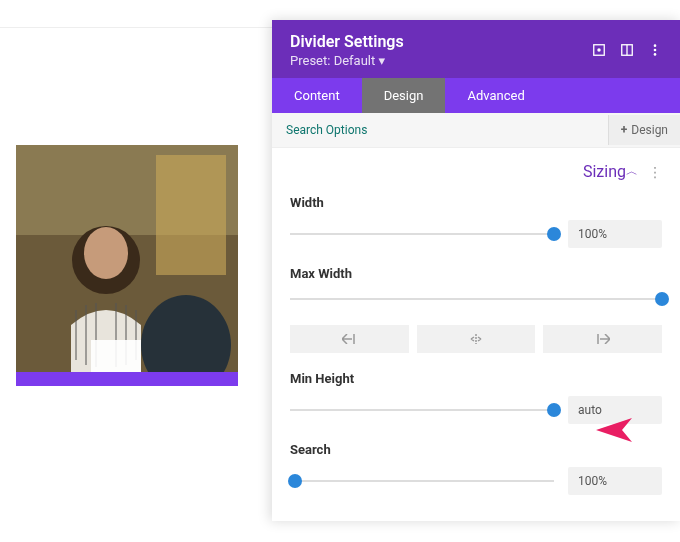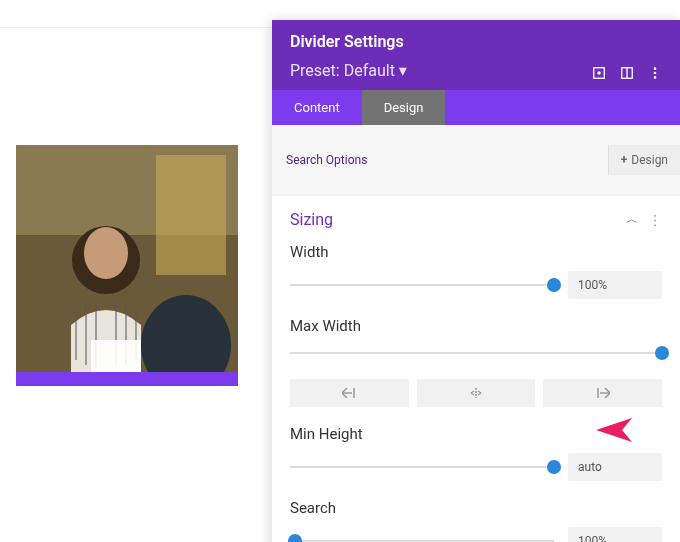--- a/index.html
+++ b/index.html
@@ -4,40 +4,40 @@
 <style>
 *{box-sizing:border-box;margin:0;padding:0;font-family:-apple-system,BlinkMacSystemFont,"Segoe UI",Roboto,Arial,sans-serif}
 body{background:#fff;width:680px;height:542px;position:relative;overflow:hidden}
 .canvas{position:absolute;left:0;top:0;right:0;bottom:0;background:#fff}
 .canvas-top{height:28px;border-bottom:1px solid #eee}
 .img-block{position:absolute;left:16px;top:145px;width:222px}
 .img-photo{width:222px;height:227px;background:linear-gradient(135deg,#8a7a5a 0%,#3a2f1f 100%);position:relative;overflow:hidden}
 .img-photo svg{width:100%;height:100%}
 .img-underline{height:14px;background:#7c3bed}
 .panel{position:absolute;right:0;top:20px;width:408px;background:#fff;box-shadow:-2px 0 12px rgba(0,0,0,.15)}
-.panel-head{background:#6c2eb9;color:#fff;padding:12px 18px 10px;display:flex;align-items:flex-end;justify-content:space-between}
+.panel-head{background:#6c2eb9;color:#fff;padding:12px 18px 10px;display:flex;align-items:center;justify-content:space-between}
 .panel-title{font-size:16px;font-weight:600}
-.panel-preset{font-size:16px;opacity:.85;margin-top:10px}
+.panel-preset{font-size:13px;opacity:.85;margin-top:2px}
 .head-icons{display:flex;gap:14px;align-items:center}
 .head-icon{width:14px;height:14px;cursor:pointer;display:flex;align-items:center;justify-content:center}
 .head-icon svg{width:14px;height:14px}
 .tabs{background:#7c3bed;display:flex}
 .tab{padding:10px 22px;font-size:13px;color:#fff;cursor:pointer}
 .tab.active{background:#737373}
 .search-row{display:flex;align-items:center;background:#f6f6f6;border-bottom:1px solid #eee}
-.search-in{flex:1;padding:28px 14px;font-size:12px;color:#4c1d95}
+.search-in{flex:1;padding:10px 14px;font-size:12px;color:#0f766e}
 .filter-btn{padding:8px 12px;font-size:12px;color:#666;background:#eee;border-left:1px solid #ddd;cursor:pointer;display:flex;align-items:center;gap:4px}
 .section-body{padding:14px 18px 8px}
-.section-hdr{display:flex;align-items:center;justify-content:space-between;margin-bottom:14px}
+.section-hdr{display:flex;align-items:center;justify-content:flex-end;margin-bottom:14px}
 .section-title{color:#6c2eb9;font-size:16px;font-weight:400}
 .section-tools{display:flex;gap:10px;align-items:center}
 .chev{color:#6c2eb9;font-size:12px;cursor:pointer}
 .kebab{color:#999;font-size:14px;cursor:pointer;line-height:1}
 .field{margin-bottom:18px}
-.field-label{font-size:15px;color:#333;font-weight:400;margin-bottom:10px}
+.field-label{font-size:13px;color:#333;font-weight:700;margin-bottom:10px}
 .field-row{display:flex;align-items:center;gap:14px}
 .slider{flex:1;position:relative;height:16px}
 .track{position:absolute;left:0;right:0;top:50%;height:2px;background:#ddd;transform:translateY(-50%)}
 .thumb{position:absolute;top:50%;width:14px;height:14px;border-radius:50%;background:#2b87da;transform:translate(-50%,-50%);cursor:pointer}
 .valbox{width:94px;background:#f1f1f1;padding:7px 10px;font-size:12px;color:#555;border-radius:2px}
 .align-row{display:flex;gap:8px}
 .align-btn{flex:1;height:28px;background:#f1f1f1;display:flex;align-items:center;justify-content:center;cursor:pointer;color:#999}
 .arrow-annot{position:absolute;right:48px;top:418px;pointer-events:none}
 .ext-icon{position:absolute;right:2px;top:30px;font-size:16px;cursor:pointer}
 </style>
@@ -104,20 +104,21 @@
               <circle cx="8" cy="8" r="1.5" fill="#fff"></circle>
               <circle cx="8" cy="13" r="1.5" fill="#fff"></circle>
             </svg>
           </span>
       </div>
     </div>
 
     <div class="tabs">
       <div class="tab">Content</div>
       <div class="tab active">Design</div>
+      <div class="tab">Advanced</div>
     </div>
 
     <div class="search-row">
       <div class="search-in">Search Options</div>
       <div class="filter-btn">
           <span style="font-weight:bold">+</span>
           <span>Design</span>
         </div>
     </div>
 

